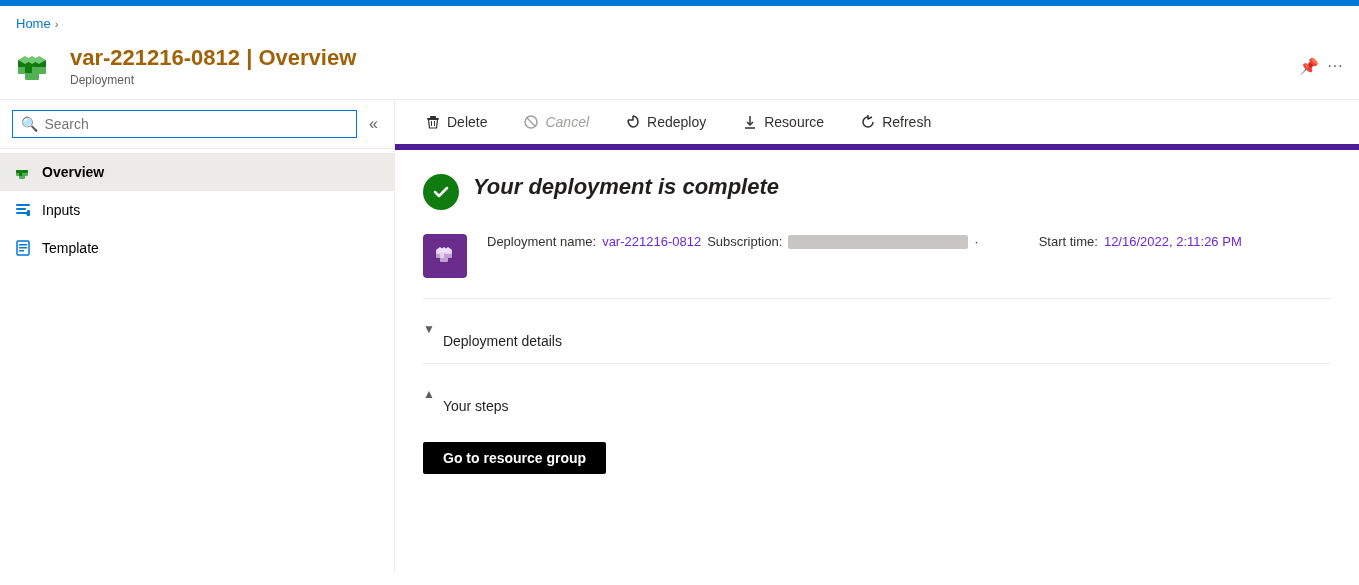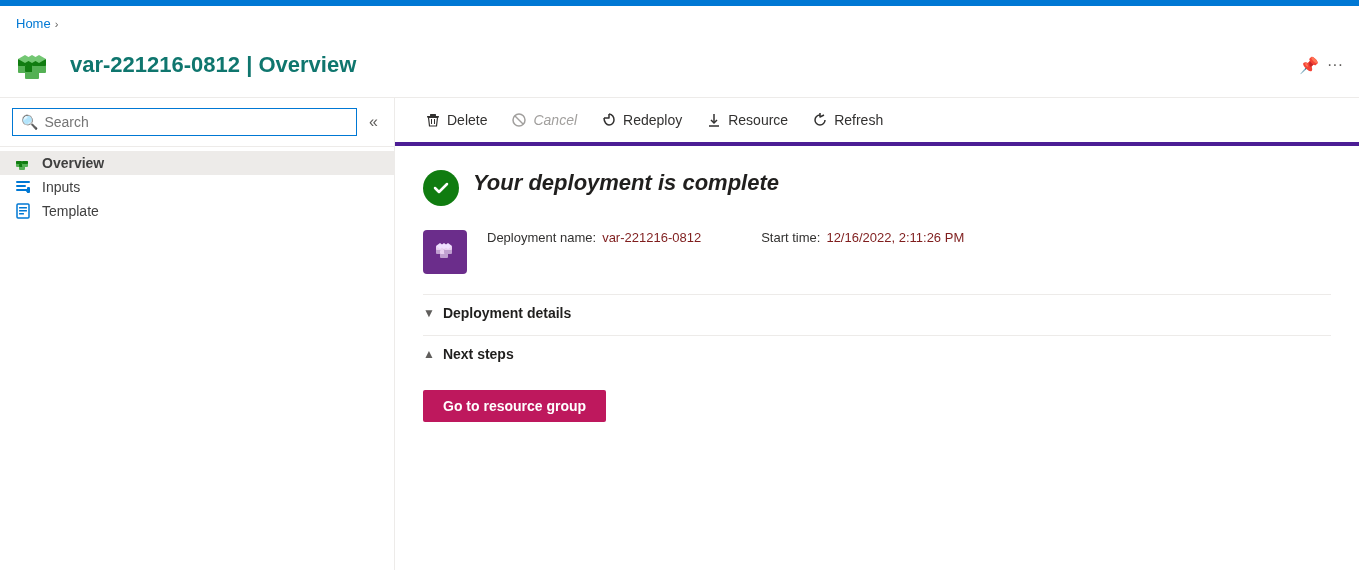--- a/index.html
+++ b/index.html
@@ -39,21 +39,21 @@
       width: 40px;
       height: 40px;
       flex-shrink: 0;
     }
     .page-header-title-area {
       flex: 1;
     }
     .page-header-title {
       font-size: 22px;
       font-weight: 600;
-      color: #0f766e;
+      color: #a16207;
       display: flex;
       align-items: center;
       gap: 10px;
     }
     .page-header-subtitle {
       font-size: 12px;
       color: #605e5c;
       margin-top: 2px;
     }
     .header-actions {
@@ -119,24 +119,24 @@
     }
 
     .nav-list {
       list-style: none;
       padding: 4px 0;
     }
     .nav-item {
       display: flex;
       align-items: center;
       gap: 10px;
-      padding: 3px 14px;
-      cursor: pointer;
-      font-size: 14px;
-      color: #404040;
+      padding: 10px 14px;
+      cursor: pointer;
+      font-size: 14px;
+      color: #000000;
     }
     .nav-item.active {
       background: #edebe9;
       font-weight: 600;
     }
     .nav-item-icon {
       width: 18px;
       height: 18px;
       display: flex;
       align-items: center;
@@ -150,22 +150,22 @@
       display: flex;
       flex-direction: column;
       overflow: hidden;
     }
 
     
     .toolbar {
       display: flex;
       align-items: flex-end;
       padding: 8px 20px;
-      gap: 4px;
-      border-bottom: 4px solid #4c1d95;
+      gap: 16px;
+      border-bottom: 6px solid #4c1d95;
     }
     .toolbar-btn {
       display: flex;
       align-items: center;
       gap: 6px;
       padding: 6px 10px;
       border: none;
       background: transparent;
       cursor: pointer;
       font-size: 14px;
@@ -237,21 +237,21 @@
       display: flex;
       align-items: center;
       gap: 6px;
       font-size: 13px;
     }
     .field-label {
       color: #323130;
       font-weight: 400;
     }
     .field-value {
-      color: #7f1d1d;
+      color: #6d28d9;
     }
     .field-value-blurred {
       display: inline-block;
       background: #c8c6c4;
       border-radius: 2px;
       height: 14px;
       vertical-align: middle;
     }
 
     .section-header {
@@ -260,30 +260,31 @@
       gap: 8px;
       padding: 10px 0;
       cursor: pointer;
       border-top: 1px solid #edebe9;
     }
     .section-header:first-of-type {
       margin-top: 8px;
     }
     .section-title {
       font-size: 14px;
-      font-weight: 700;
+      font-weight: 400;
       color: #201f1e;
+      margin-top: 24px;
     }
     .chevron-icon {
       font-size: 12px;
       color: #605e5c;
     }
 
     .go-to-rg-btn {
-      background: #be185d;
+      background: #000000;
       color: #fff;
       border: none;
       padding: 8px 20px;
       font-size: 14px;
       cursor: pointer;
       border-radius: 2px;
       margin-top: 14px;
       font-weight: 600;
     }
   </style>
@@ -311,20 +312,21 @@
 
       <polygon points="9,14 16,10 23,14 16,18" fill="#73c773"></polygon>
       <polygon points="2,14 9,10 16,14 9,18" fill="#73c773"></polygon>
       <polygon points="16,14 23,10 30,14 23,18" fill="#73c773"></polygon>
     </svg>
   </div>
   <div class="page-header-title-area">
     <div class="page-header-title">
       <span>var-221216-0812 | Overview</span>
     </div>
+    <div class="page-header-subtitle">Deployment</div>
   </div>
   <div class="header-actions">
     <span class="pin-icon" title="Pin">📌</span>
     <span class="more-icon" title="More">···</span>
   </div>
 </div>
 
 <div class="main-layout">
 
   <div class="sidebar">
@@ -443,37 +445,42 @@
             <polygon points="5,8 9,5 13,8 9,11" fill="#f0e0ff"></polygon>
             <polygon points="13,8 17,5 21,8 17,11" fill="#f0e0ff"></polygon>
           </svg>
         </div>
         <div class="deployment-fields">
           <div class="field-column">
             <div class="field-row">
               <span class="field-label">Deployment name:</span>
               <span class="field-value">var-221216-0812</span>
             </div>
+            <div class="field-row">
+              <span class="field-label">Subscription:</span>
+              <span class="field-value-blurred" style="width:180px;"></span>
+              <span style="color:#323130">·</span>
+            </div>
           </div>
           <div class="field-column">
             <div class="field-row">
               <span class="field-label">Start time:</span>
               <span class="field-value">12/16/2022, 2:11:26 PM</span>
             </div>
           </div>
         </div>
       </div>
 
       <div class="section-header">
         <span class="chevron-icon">▼</span>
         <span class="section-title">Deployment details</span>
       </div>
 
       <div class="section-header" style="margin-top:4px;">
         <span class="chevron-icon">▲</span>
-        <span class="section-title">Next steps</span>
+        <span class="section-title">Your steps</span>
       </div>
       <div style="padding: 4px 0 0 0;">
         <button class="go-to-rg-btn">Go to resource group</button>
       </div>
     </div>
   </div>
 </div>
 
 </body></html>

